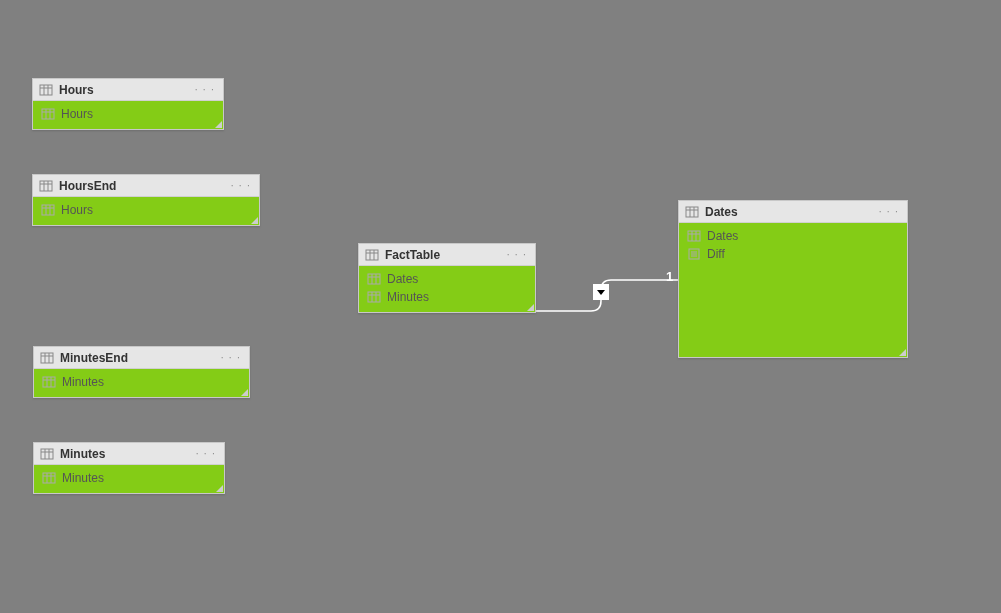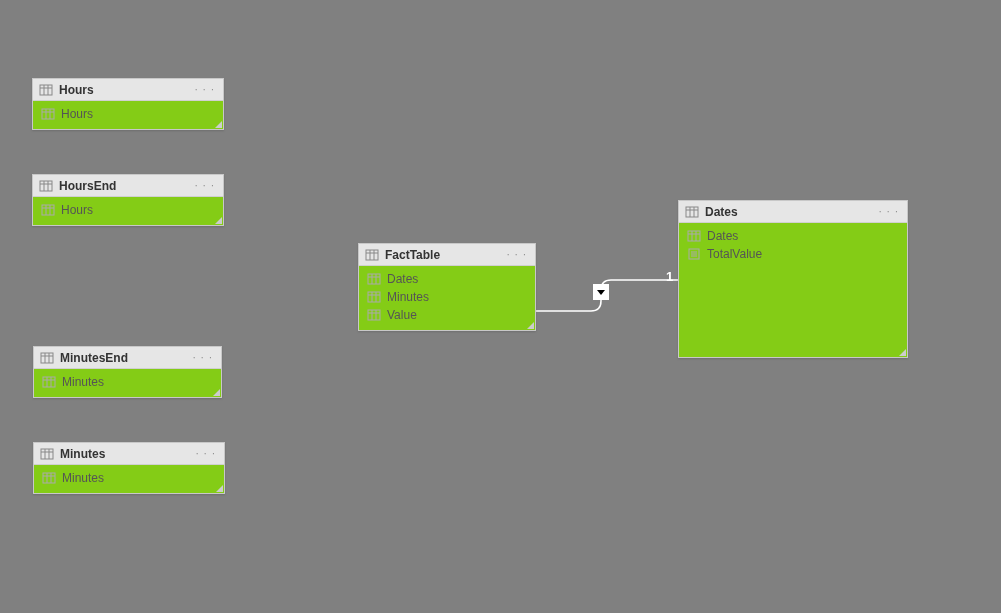--- a/index.html
+++ b/index.html
@@ -141,21 +141,21 @@
             <line x1="5" y1="2" x2="5" y2="12" stroke="#aaa"></line>
             <line x1="9" y1="2" x2="9" y2="12" stroke="#aaa"></line>
           </svg>
       </span>
       <span class="fname">Hours</span>
     </div>
   </div>
   <div class="resize-handle"></div>
 </div>
 
-<div class="table-card" style="left:32px; top:174px; width:192px;">
+<div class="table-card" style="left:32px; top:174px; width:228px;">
   <div class="table-header">
     <span class="ico">
       <svg width="14" height="14" viewBox="0 0 14 14">
           <rect x="1" y="2" width="12" height="10" fill="none" stroke="#888"></rect>
           <line x1="1" y1="5" x2="13" y2="5" stroke="#888"></line>
           <line x1="5" y1="2" x2="5" y2="12" stroke="#888"></line>
           <line x1="9" y1="2" x2="9" y2="12" stroke="#888"></line>
         </svg>
     </span>
     <span class="title">HoursEnd</span>
@@ -170,21 +170,21 @@
             <line x1="5" y1="2" x2="5" y2="12" stroke="#aaa"></line>
             <line x1="9" y1="2" x2="9" y2="12" stroke="#aaa"></line>
           </svg>
       </span>
       <span class="fname">Hours</span>
     </div>
   </div>
   <div class="resize-handle"></div>
 </div>
 
-<div class="table-card" style="left:33px; top:346px; width:189px;">
+<div class="table-card" style="left:33px; top:346px; width:217px;">
   <div class="table-header">
     <span class="ico">
       <svg width="14" height="14" viewBox="0 0 14 14">
           <rect x="1" y="2" width="12" height="10" fill="none" stroke="#888"></rect>
           <line x1="1" y1="5" x2="13" y2="5" stroke="#888"></line>
           <line x1="5" y1="2" x2="5" y2="12" stroke="#888"></line>
           <line x1="9" y1="2" x2="9" y2="12" stroke="#888"></line>
         </svg>
     </span>
     <span class="title">MinutesEnd</span>
@@ -263,31 +263,20 @@
     <div class="field-row">
       <span class="ico">
           <svg width="14" height="14" viewBox="0 0 14 14">
             <rect x="1" y="2" width="12" height="10" fill="none" stroke="#aaa"></rect>
             <line x1="1" y1="5" x2="13" y2="5" stroke="#aaa"></line>
             <line x1="5" y1="2" x2="5" y2="12" stroke="#aaa"></line>
             <line x1="9" y1="2" x2="9" y2="12" stroke="#aaa"></line>
           </svg>
         </span>
       <span class="fname">Minutes</span>
-    </div>
-    <div class="field-row">
-      <span class="ico">
-          <svg width="14" height="14" viewBox="0 0 14 14">
-            <rect x="1" y="2" width="12" height="10" fill="none" stroke="#aaa"></rect>
-            <line x1="1" y1="5" x2="13" y2="5" stroke="#aaa"></line>
-            <line x1="5" y1="2" x2="5" y2="12" stroke="#aaa"></line>
-            <line x1="9" y1="2" x2="9" y2="12" stroke="#aaa"></line>
-          </svg>
-        </span>
-      <span class="fname">Value</span>
     </div>
   </div>
   <div class="resize-handle"></div>
 </div>
 
 <div class="table-card" style="left:678px; top:200px; width:230px; height:158px;">
   <div class="table-header">
     <span class="ico">
       <svg width="14" height="14" viewBox="0 0 14 14">
           <rect x="1" y="2" width="12" height="10" fill="none" stroke="#888"></rect>
@@ -313,17 +302,17 @@
     </div>
     <div class="field-row">
       <span class="ico">
           <svg width="14" height="14" viewBox="0 0 14 14">
             <rect x="2" y="2" width="10" height="10" fill="none" stroke="#aaa"></rect>
             <line x1="4" y1="5" x2="10" y2="5" stroke="#aaa"></line>
             <line x1="4" y1="7" x2="10" y2="7" stroke="#aaa"></line>
             <line x1="4" y1="9" x2="10" y2="9" stroke="#aaa"></line>
           </svg>
         </span>
-      <span class="fname">TotalValue</span>
+      <span class="fname">Diff</span>
     </div>
   </div>
   <div class="resize-handle"></div>
 </div>
 
 </body></html>

